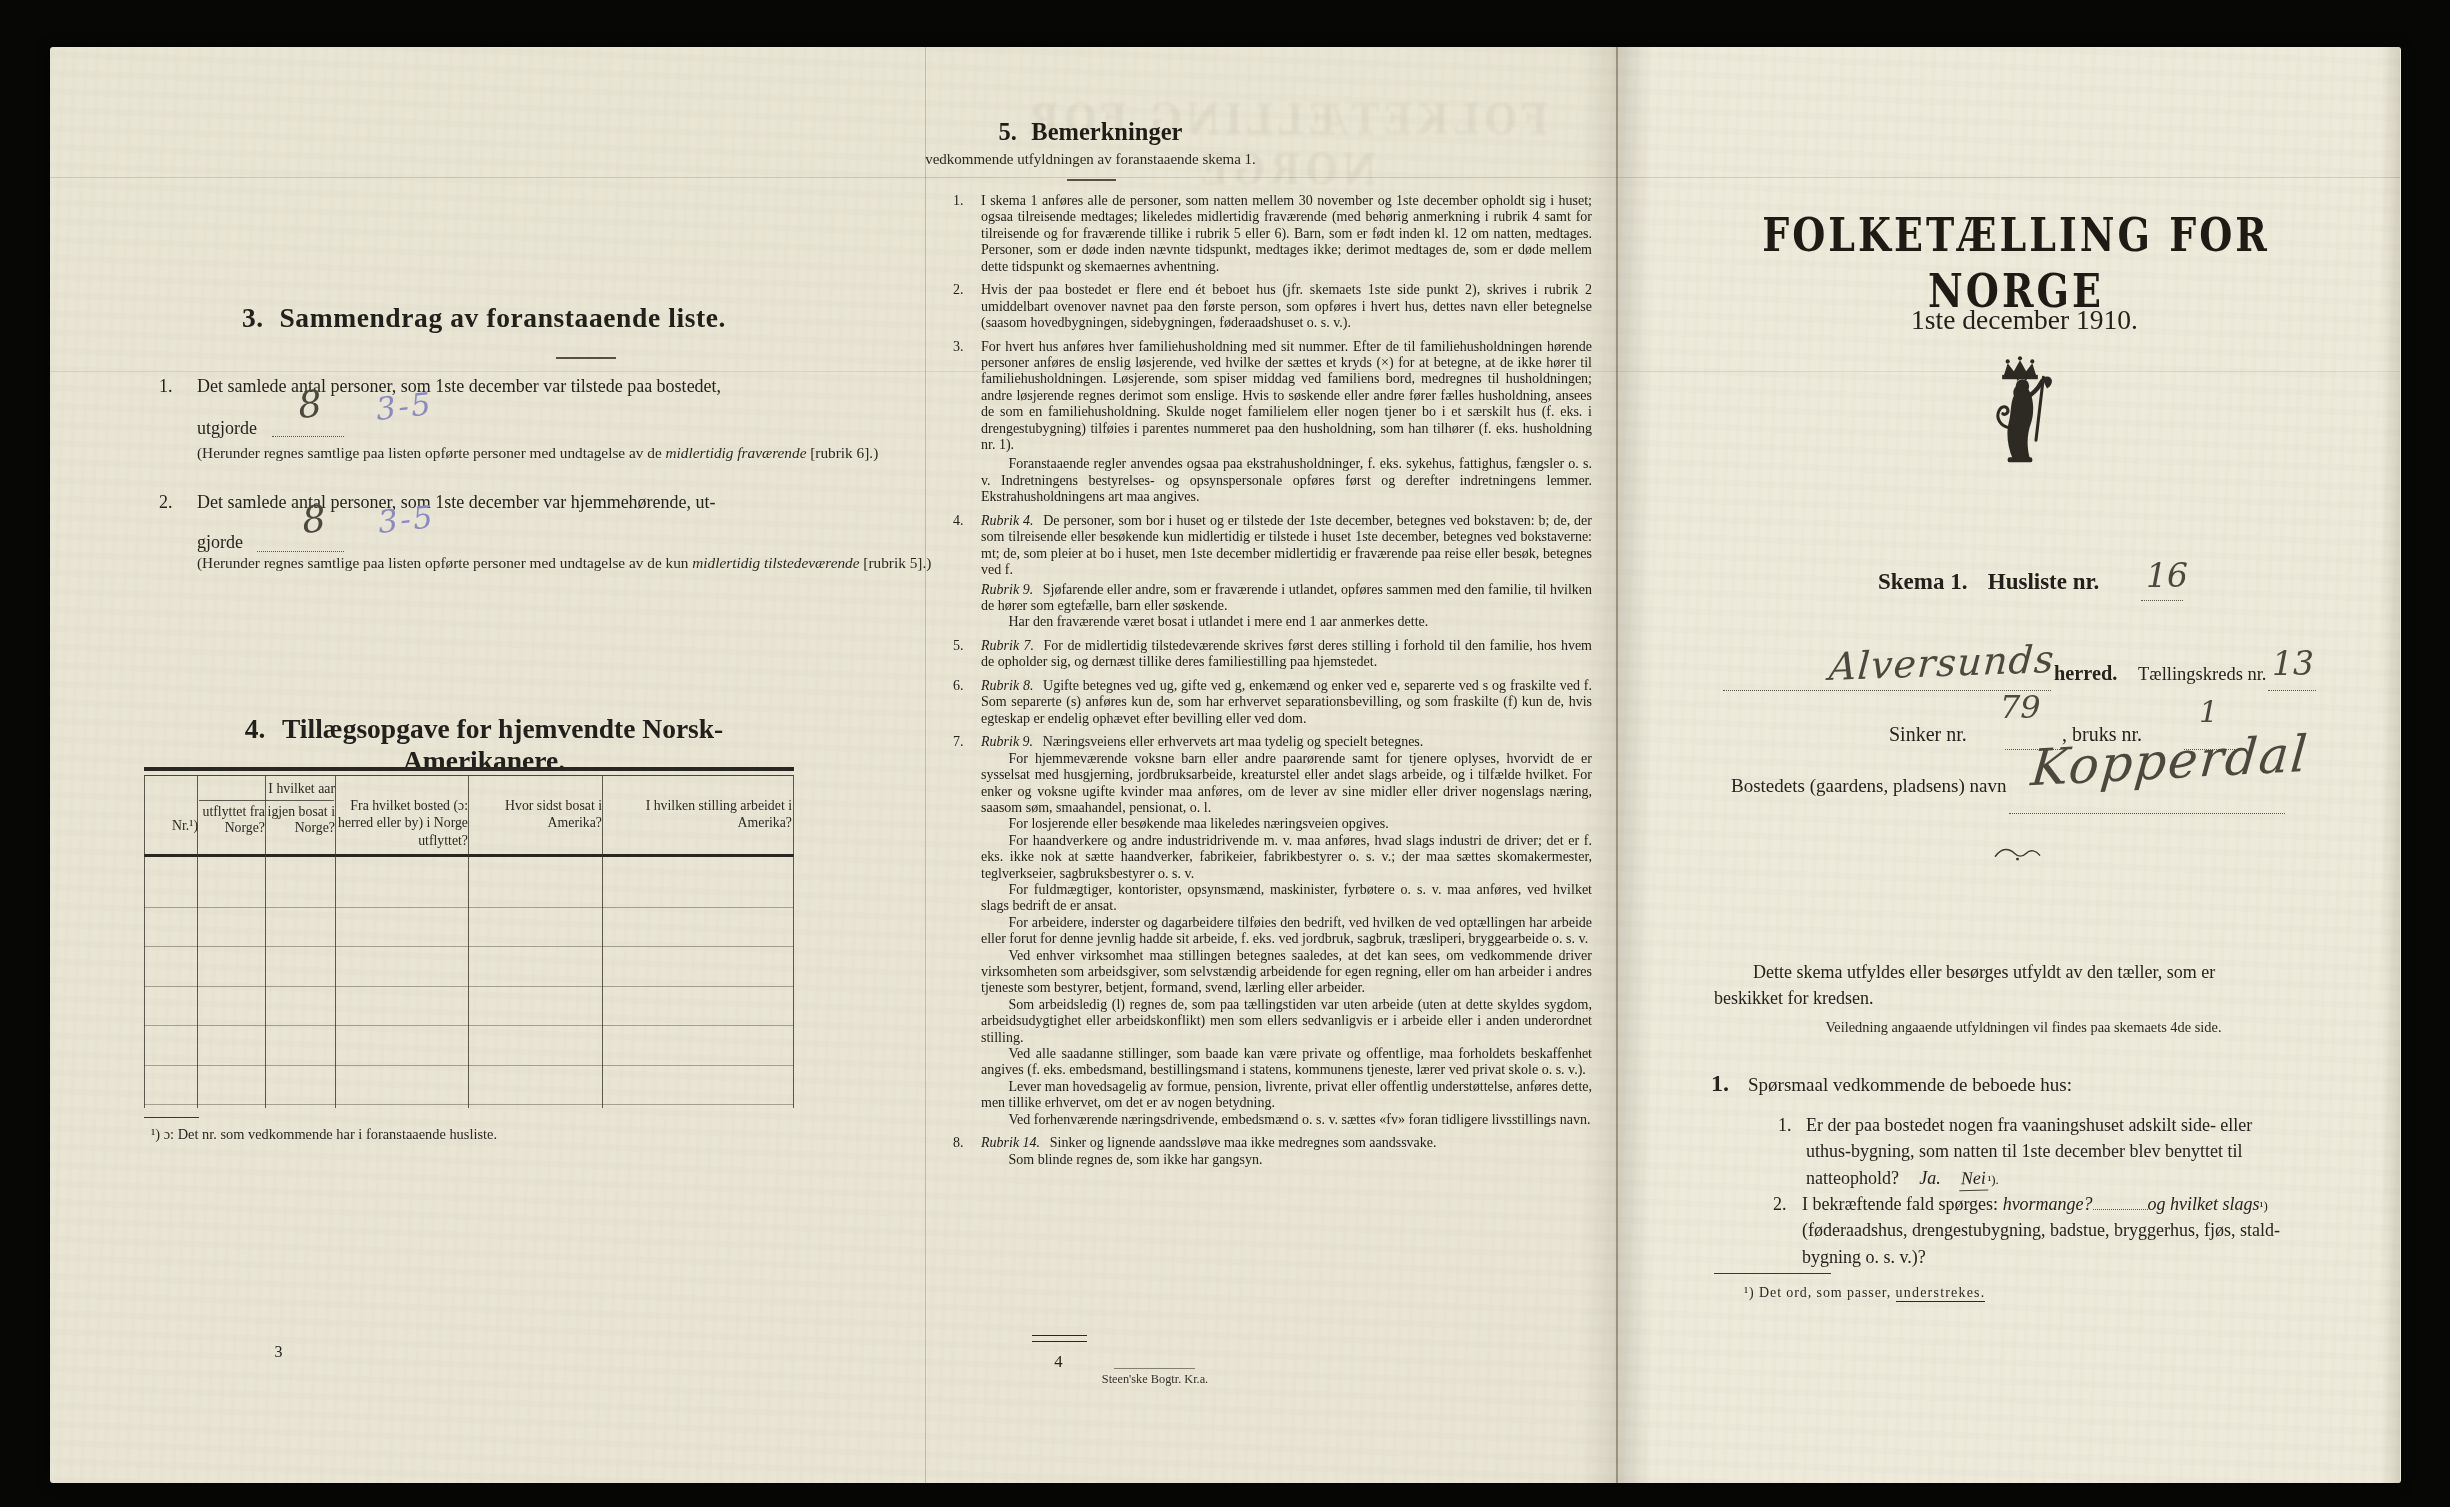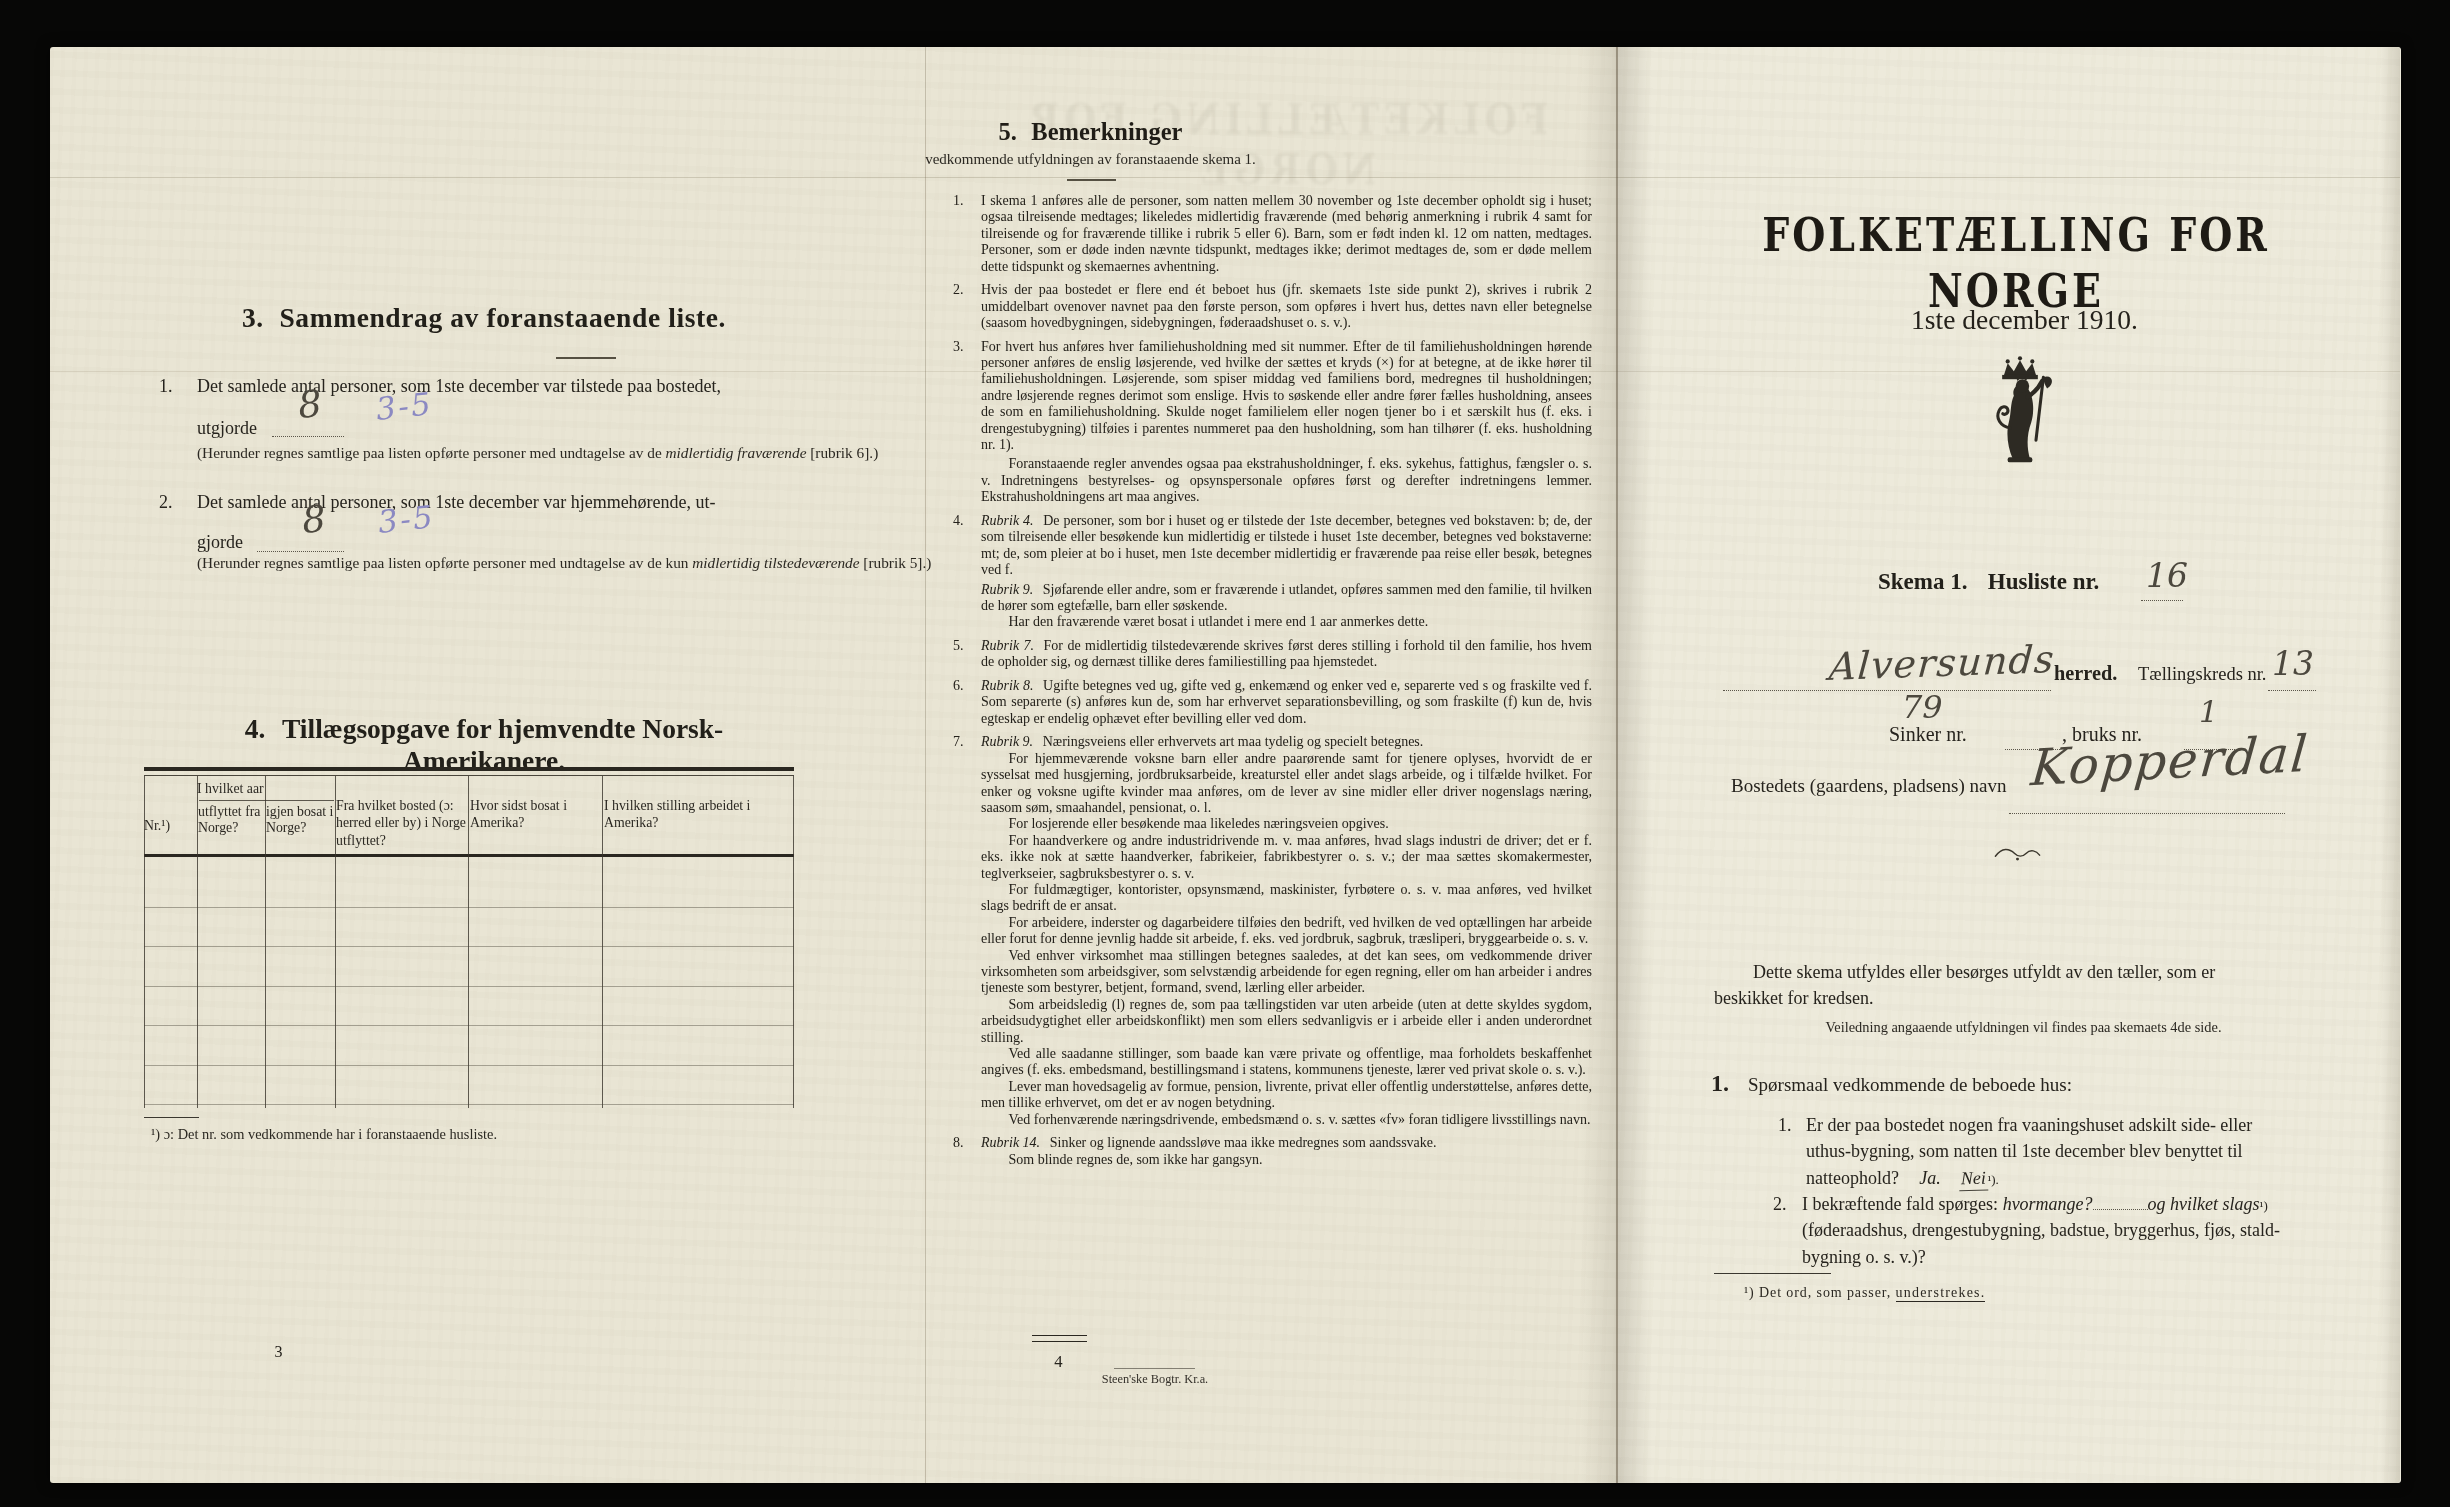--- a/index.html
+++ b/index.html
@@ -84,21 +84,21 @@
 
   
   .t-line{position:absolute;background:#2a2720;}
   #t-top1{left:144px;top:767px;width:650px;height:4.2px;}
   #t-top2{left:144px;top:775px;width:650px;height:1.2px;background:#4a463c;}
   #t-hdr-bottom{left:144px;top:854px;width:650px;height:3px;}
   .t-v{position:absolute;top:776px;height:332px;width:1.2px;background:rgba(58,53,44,.8);}
   #tv0{left:144px;}#tv1{left:197px;}#tv2{left:265px;}#tv3{left:335px;}#tv4{left:468px;}#tv5{left:602px;}#tv6{left:793px;}
   #t-group-rule{left:199px;top:800px;width:135px;height:1.2px;background:rgba(58,53,44,.8);}
   .t-row{position:absolute;left:144px;width:650px;height:1.2px;background:rgba(70,64,52,.42);}
-  .t-hdr{position:absolute;font-size:13.8px;line-height:15.6px;text-align:left;color:#2b2822;}
+  .t-hdr{position:absolute;font-size:13.8px;line-height:15.6px;text-align:right;color:#2b2822;}
   #th-nr{left:144px;top:818px;width:54px;}
   #th-group{left:197px;top:781px;width:138px;}
   #th-utfl{left:198px;top:804px;width:67px;}
   #th-igjen{left:266px;top:804px;width:69px;}
   #th-bosted{left:336px;top:797px;width:132px;line-height:17.3px;}
   #th-sidst{left:470px;top:797px;width:132px;line-height:17.3px;}
   #th-stil{left:604px;top:797px;width:188px;line-height:17.3px;}
   #t-fn-rule{left:144px;top:1117px;width:55px;height:1.2px;background:#3a372f;}
   #t-footnote{left:151px;top:1126px;font-size:14.4px;color:#2b2822;}
   #pageno-3{left:262px;top:1343px;width:33px;font-size:16px;text-align:center;}
@@ -145,21 +145,21 @@
 
   #fp-herred-hand{left:1829px;top:641px;font-size:38px;letter-spacing:1.2px;transform:rotate(-2deg) skewX(-6deg);}
   #fp-herred-label{left:2054px;top:662px;font-size:20.3px;font-weight:bold;}
   #fp-kreds-label{left:2138px;top:664px;font-size:18.5px;}
   #fp-kreds-hand{left:2272px;top:644px;font-size:33px;}
   #fp-herred-dots{left:1723px;top:689px;width:328px;}
   #fp-kreds-dots{left:2268px;top:689px;width:48px;}
 
   #fp-gaards-label{left:1889px;top:723px;font-size:20px;}
   #fp-gaards-dots{left:2005px;top:748px;width:55px;}
-  #fp-gaards-hand{left:1902px;top:688px;font-size:32px;}
+  #fp-gaards-hand{left:2000px;top:688px;font-size:32px;}
   #fp-bruks-label{left:2062px;top:723px;font-size:20px;}
   #fp-bruks-dots{left:2184px;top:748px;width:51px;}
   #fp-bruks-hand{left:2199px;top:694px;font-size:30px;}
 
   #fp-bosted-label{left:1731px;top:775px;font-size:19px;}
   #fp-bosted-hand{left:2031px;top:732px;font-size:50px;letter-spacing:1.8px;transform:rotate(-3deg) skewX(-8deg);}
   #fp-bosted-dots{left:2009px;top:812px;width:276px;}
 
   #fp-ornament{left:1992px;top:842px;width:51px;height:24px;}
 

